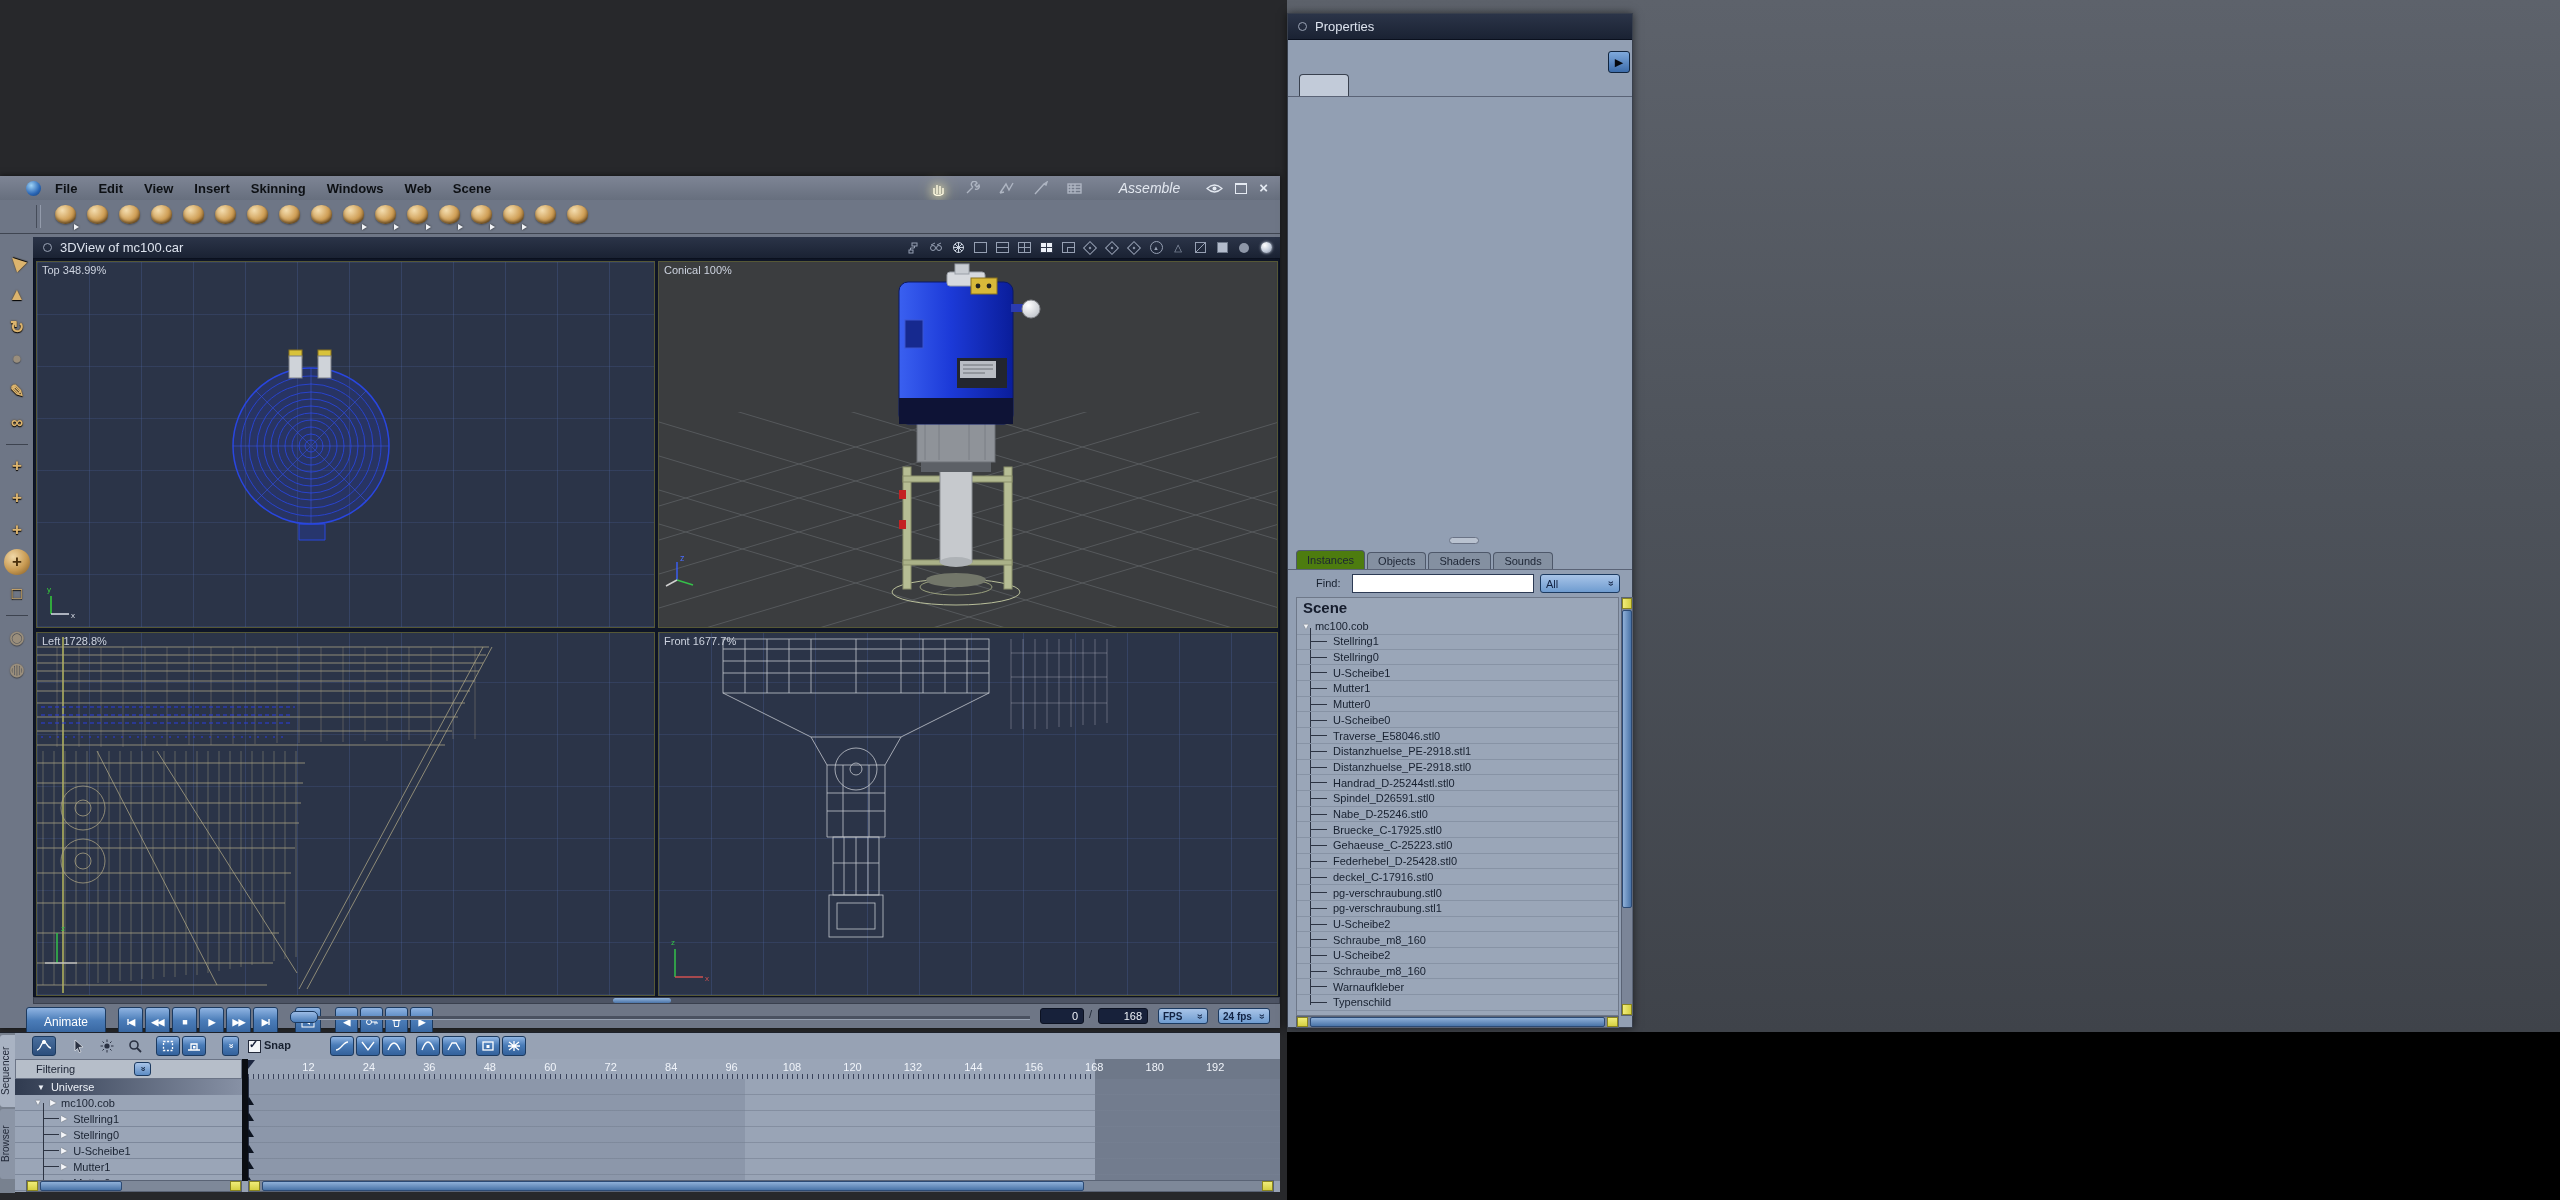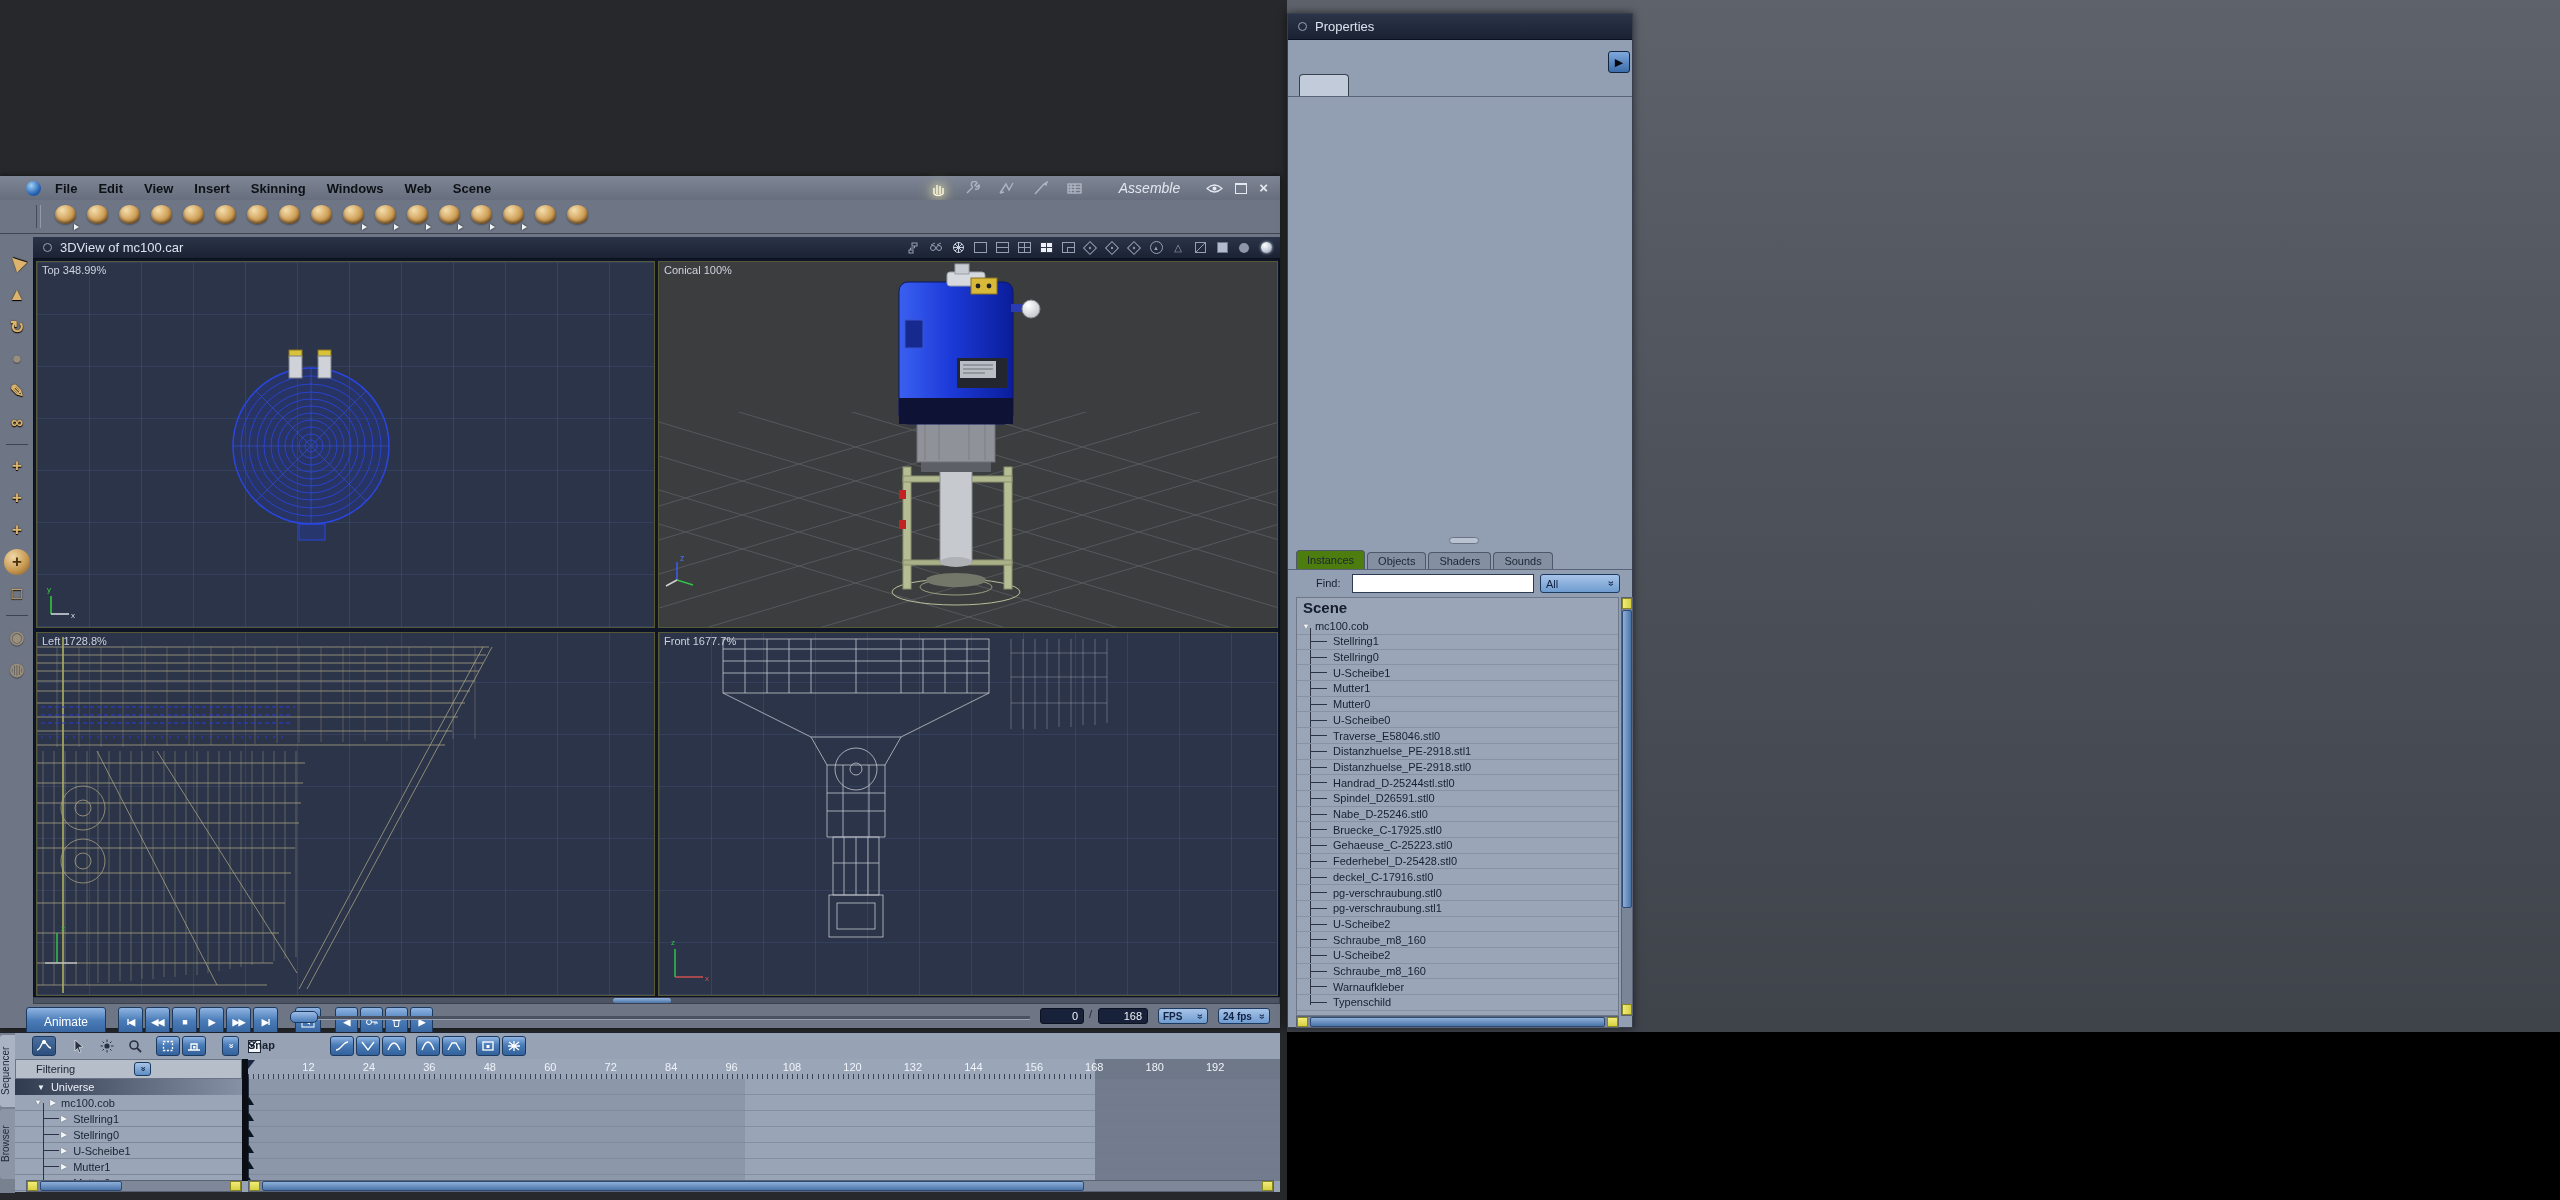--- a/index.html
+++ b/index.html
@@ -656,21 +656,21 @@
     <div class="sbtn" style="left:182px;">
       <svg width="14" height="12" viewBox="0 0 14 12">
           <path d="M1,10 H13 M4,10 V4 H10 V10"></path>
           <rect x="6" y="6" width="2.5" height="2.5" fill="#fff" stroke="none"></rect>
         </svg>
     </div>
     <div class="sbtn" style="left:222px;width:17px;">
       <span class="chev" style="margin:0;color:#fff;font-size:9px;">«</span>
     </div>
     <div class="snapbox" style="left:248px;"></div>
-    <div class="snaplab" style="left:248px;">Snap</div>
+    <div class="snaplab" style="left:264px;">Snap</div>
     <div class="sbtn" style="left:330px;">
       <svg width="14" height="12" viewBox="0 0 14 12">
           <path d="M1,10 C6,10 8,2 13,2"></path>
         </svg>
     </div>
     <div class="sbtn" style="left:356px;">
       <svg width="14" height="12" viewBox="0 0 14 12">
           <path d="M1,2 L7,10 L13,2"></path>
         </svg>
     </div>

